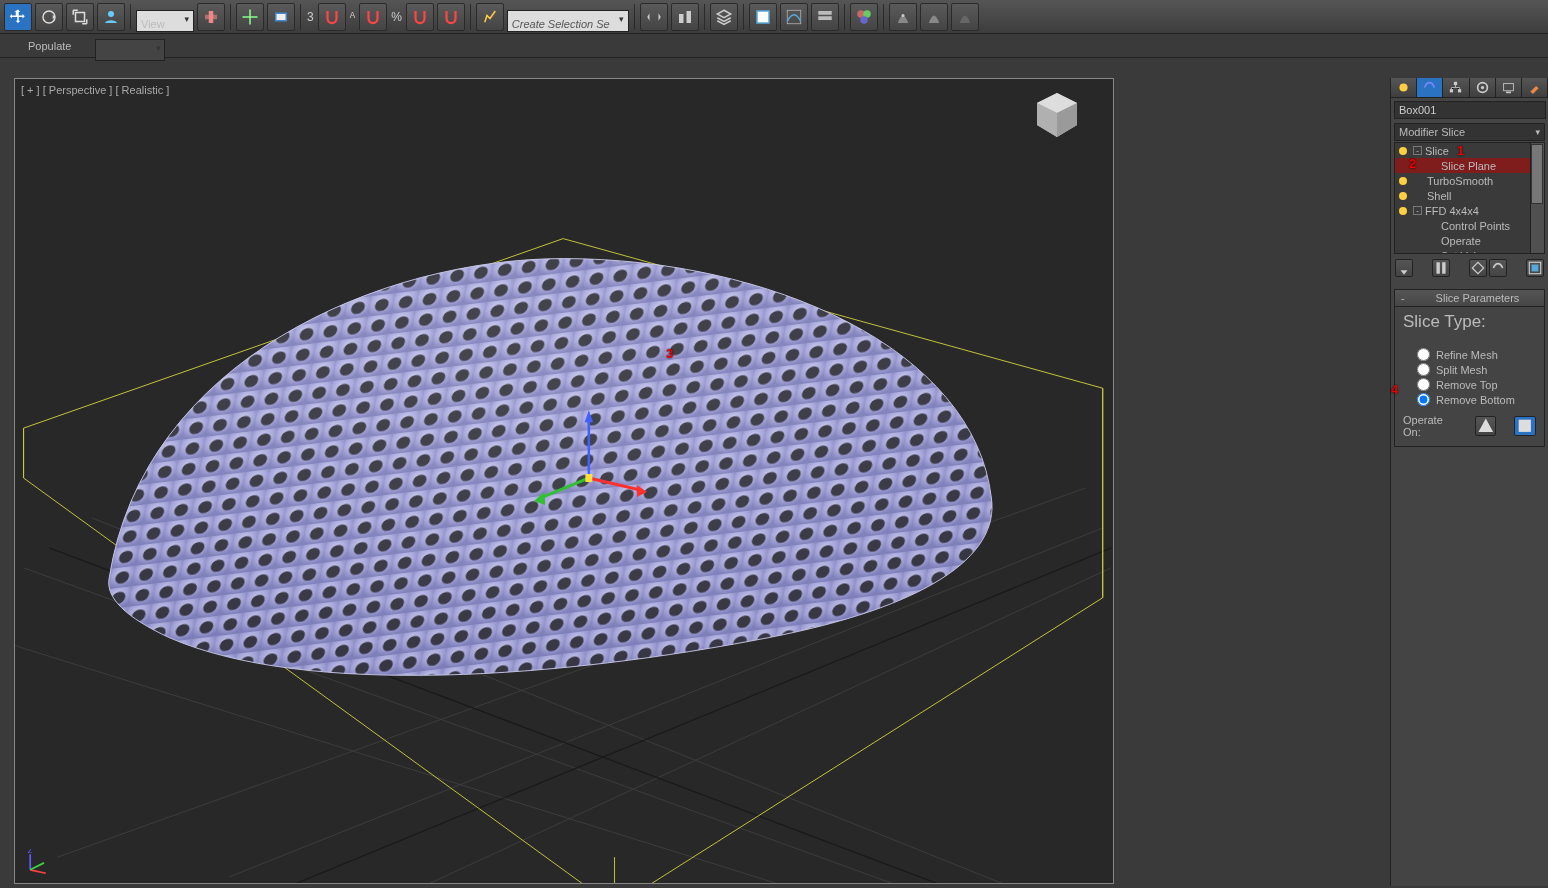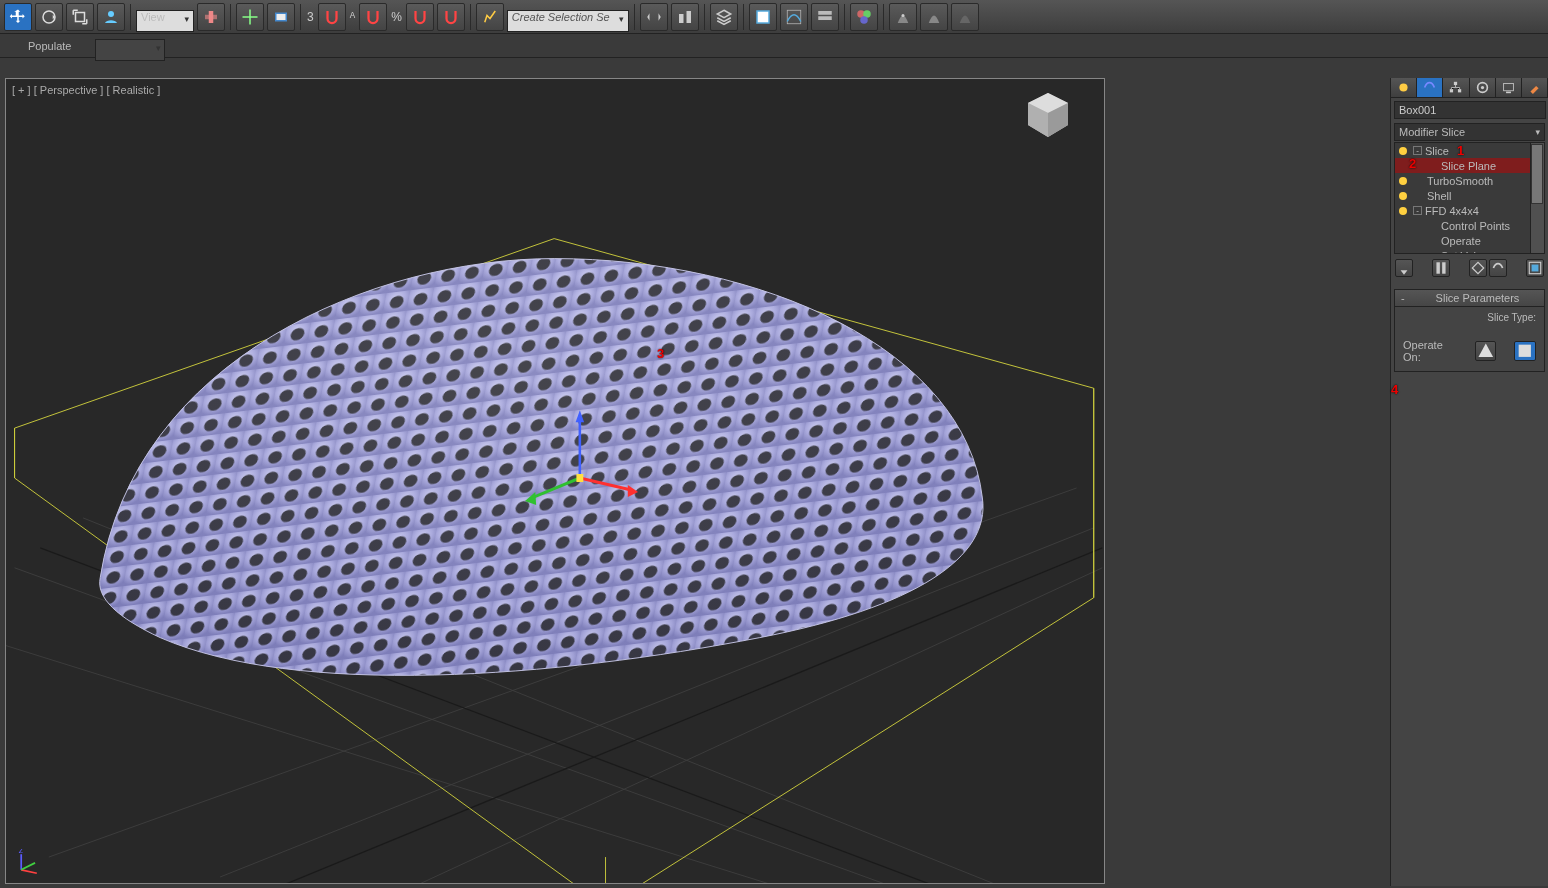--- a/index.html
+++ b/index.html
@@ -4,30 +4,30 @@
 <style>
 * { box-sizing: border-box; margin: 0; padding: 0; font-family: Tahoma, Arial, sans-serif; font-size: 11px; color: #bbb; user-select: none; }
 body { background: #3a3a3a; width: 1548px; height: 888px; overflow: hidden; position: relative; }
 
 
 .toolbar { position: absolute; top: 0; left: 0; right: 0; height: 34px; background: linear-gradient(#555,#3d3d3d); border-bottom: 1px solid #222; display: flex; align-items: center; padding: 0 4px; gap: 3px; }
 .tbtn { width: 28px; height: 28px; background: linear-gradient(#5a5a5a,#444); border: 1px solid #2a2a2a; border-radius: 2px; display: flex; align-items: center; justify-content: center; cursor: pointer; }
 .tbtn.active { background:#2a72c2; }
 .tbtn svg { width: 18px; height: 18px; }
 .tsep { width: 1px; height: 26px; background: #2a2a2a; margin: 0 2px; }
-.tdropdown { height: 22px; background: #ddd; border: 1px solid #222; color: #000; padding: 0 18px 0 4px; position: relative; min-width: 58px; margin-top: 8px; }
+.tdropdown { height: 22px; background: #ddd; border: 1px solid #222; color: #000; padding: 7px 18px 0 4px; position: relative; min-width: 58px; margin-top: 8px; }
 .tdropdown::after { content: "▾"; position: absolute; right: 4px; top: 3px; color: #333; font-size:9px; }
 .tlabel { color: #ccc; font-size: 12px; margin: 0 1px; }
 
 
 .toolbar2 { position: absolute; top: 34px; left: 0; right: 0; height: 24px; background: #3a3a3a; border-bottom: 1px solid #222; display: flex; align-items: center; padding: 0 28px; gap: 24px; }
 .pdd { width:70px; }
 
 
-.viewport { position: absolute; top: 78px; left: 5px; width: 1100px; height: 806px; background: #282828; border: 1px solid #868686; }
+.viewport { position: absolute; top: 78px; left: 14px; width: 1100px; height: 806px; background: #282828; border: 1px solid #868686; }
 .vplabel { position: absolute; top: 5px; left: 6px; color: #aaa; font-size: 11px; }
 .vpcube { position: absolute; top: 10px; right: 30px; width: 52px; height: 52px; }
 .vpcorner { position: absolute; bottom: 6px; left: 10px; }
 .vpcorner svg { width: 26px; height: 26px; }
 .scene { position:absolute; inset:0; }
 .scene svg { width:100%; height:100%; }
 
 
 .rpanel { position: absolute; top: 78px; right: 0; width: 158px; bottom: 2px; background: #444; border-left: 1px solid #222; display:flex; flex-direction:column; }
 .tabrow { display: flex; height: 20px; background: #555; border-bottom: 1px solid #222; }
@@ -48,21 +48,21 @@
 .annotation { position:absolute; color:#e00; font-weight:bold; font-size:13px; text-shadow:0 0 2px #000; }
 
 .stacktools { display:flex; justify-content:space-between; padding:2px 4px 6px 4px; }
 .stbtn { width:18px; height:18px; background:linear-gradient(#555,#444); border:1px solid #222; display:flex; align-items:center; justify-content:center; border-radius:2px; cursor:pointer; }
 .stgroup { display:flex; gap:2px; }
 
 .rollout { margin:6px 3px 3px 3px; border:1px solid #222; background:#444; }
 .rhead { background:linear-gradient(#555,#464646); border-bottom:1px solid #222; padding:2px 6px; display:flex; align-items:center; gap:6px; cursor:pointer; }
 .rhead .collapse { width:10px; }
 .rbody { padding:5px 8px 8px 8px; }
-.rlabel { font-size:10px; margin-bottom:16px;text-align:right; }
+.rlabel { font-size:17px; margin-bottom:16px; }
 .radio-row { display:flex; align-items:center; gap:6px; margin:2px 0 2px 14px; cursor:pointer; }
 .radio-row input { margin:0; }
 .oprow { display:flex; align-items:center; gap:18px; margin-top:8px; }
 .opbtn { width:24px; height:20px; background:linear-gradient(#555,#444); border:1px solid #222; border-radius:2px; display:flex; align-items:center; justify-content:center; cursor:pointer; }
 .opbtn.on { background:#2a72c2; }
 </style>
 </head>
 <body>
 
 <div class="toolbar">
@@ -423,20 +423,38 @@
     </div>
   </div>
 
   <div class="rollout">
     <div class="rhead">
       <span class="collapse">-</span>
       <span style="flex:1;text-align:center;">Slice Parameters</span>
     </div>
     <div class="rbody" style="position:relative;">
       <div class="rlabel">Slice Type:</div>
+      <div id="radio-rows">
+          <label class="radio-row">
+            <input type="radio" name="st" style="">
+            <span>Refine Mesh</span>
+          </label>
+          <label class="radio-row">
+            <input type="radio" name="st" style="">
+            <span>Split Mesh</span>
+          </label>
+          <label class="radio-row">
+            <input type="radio" name="st" style="">
+            <span>Remove Top</span>
+          </label>
+          <label class="radio-row">
+            <input type="radio" name="st" checked="" style="">
+            <span>Remove Bottom</span>
+          </label>
+        </div>
       <span class="annotation" style="top:75px; left:-4px;">4</span>
       <div class="oprow">
         <span>Operate On:</span>
         <div class="opbtn">
             <svg viewBox="0 0 16 16">
               <polygon points="2,13 8,2 14,13" fill="#ddd"></polygon>
             </svg>
           </div>
         <div class="opbtn on">
             <svg viewBox="0 0 16 16">

